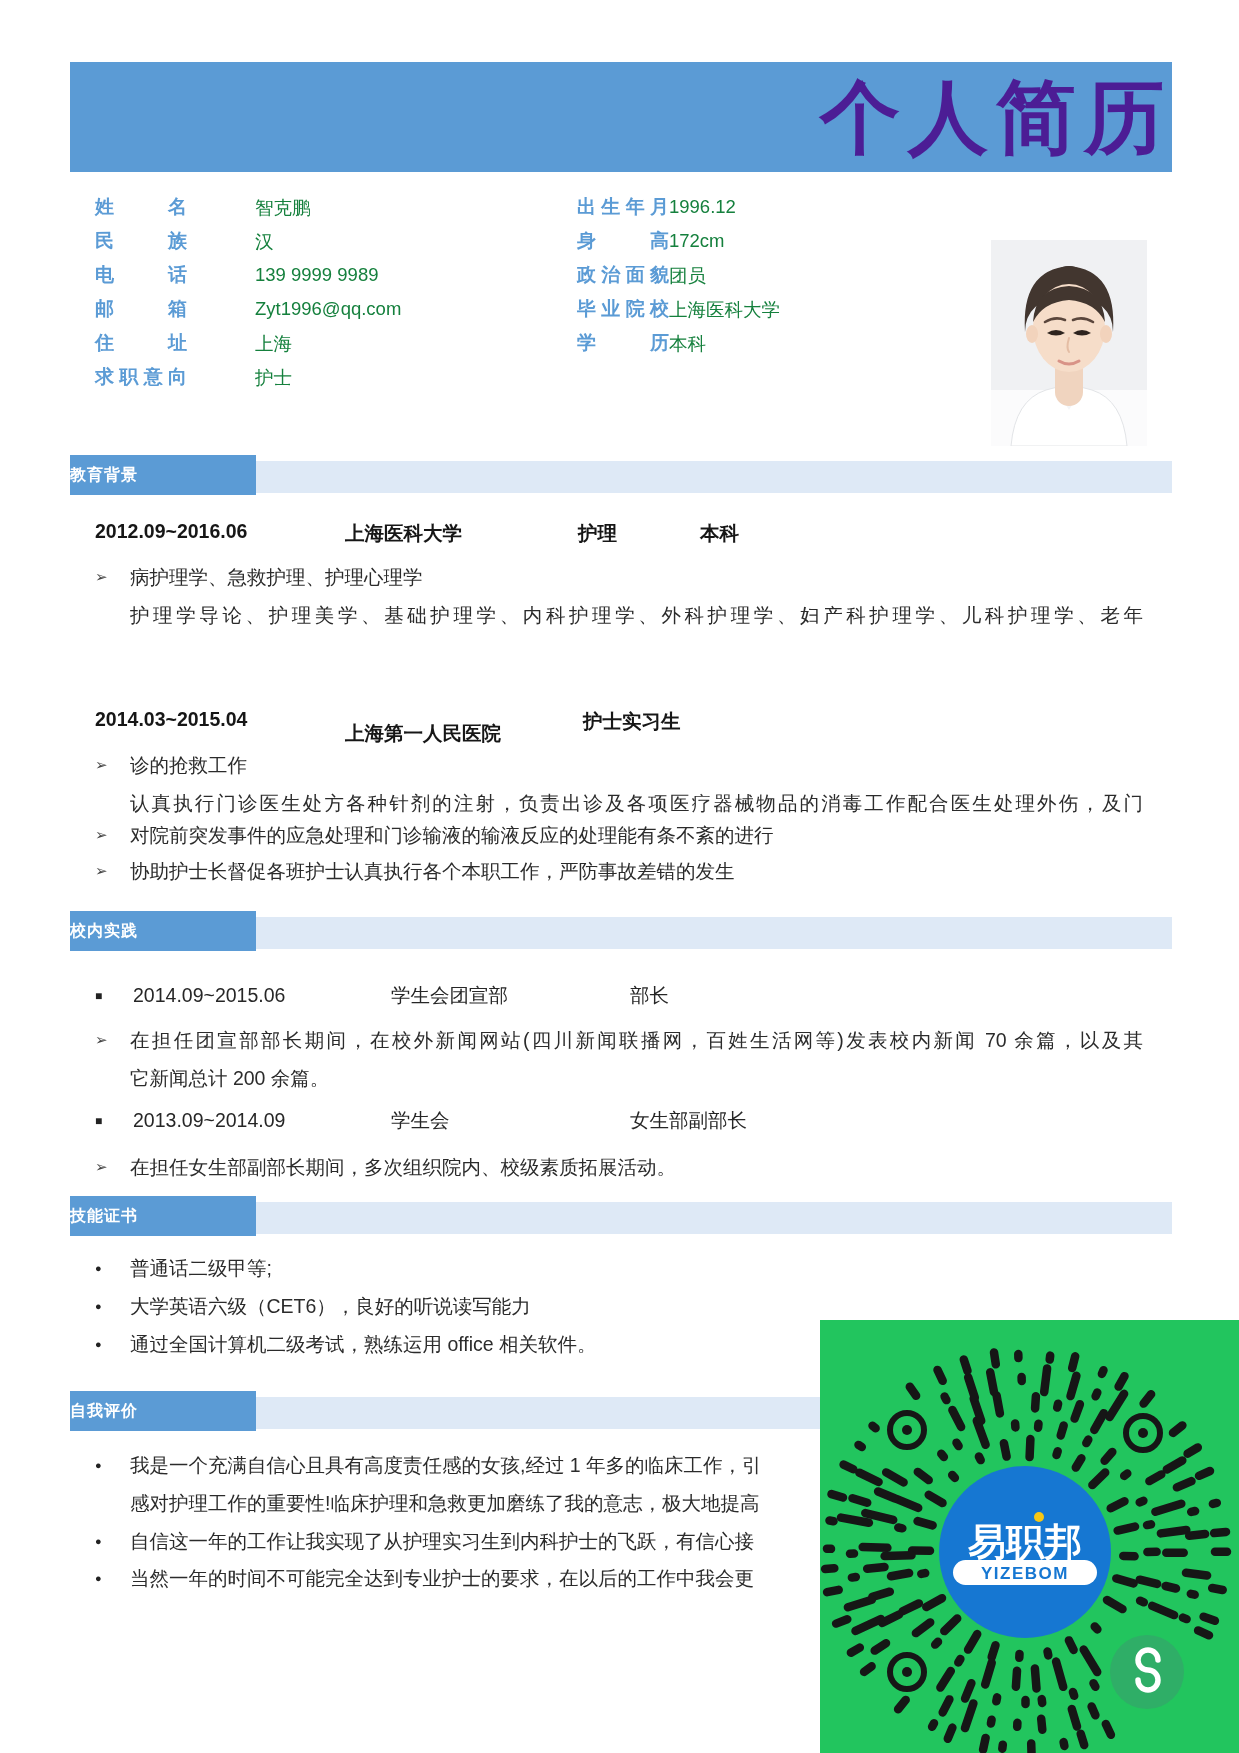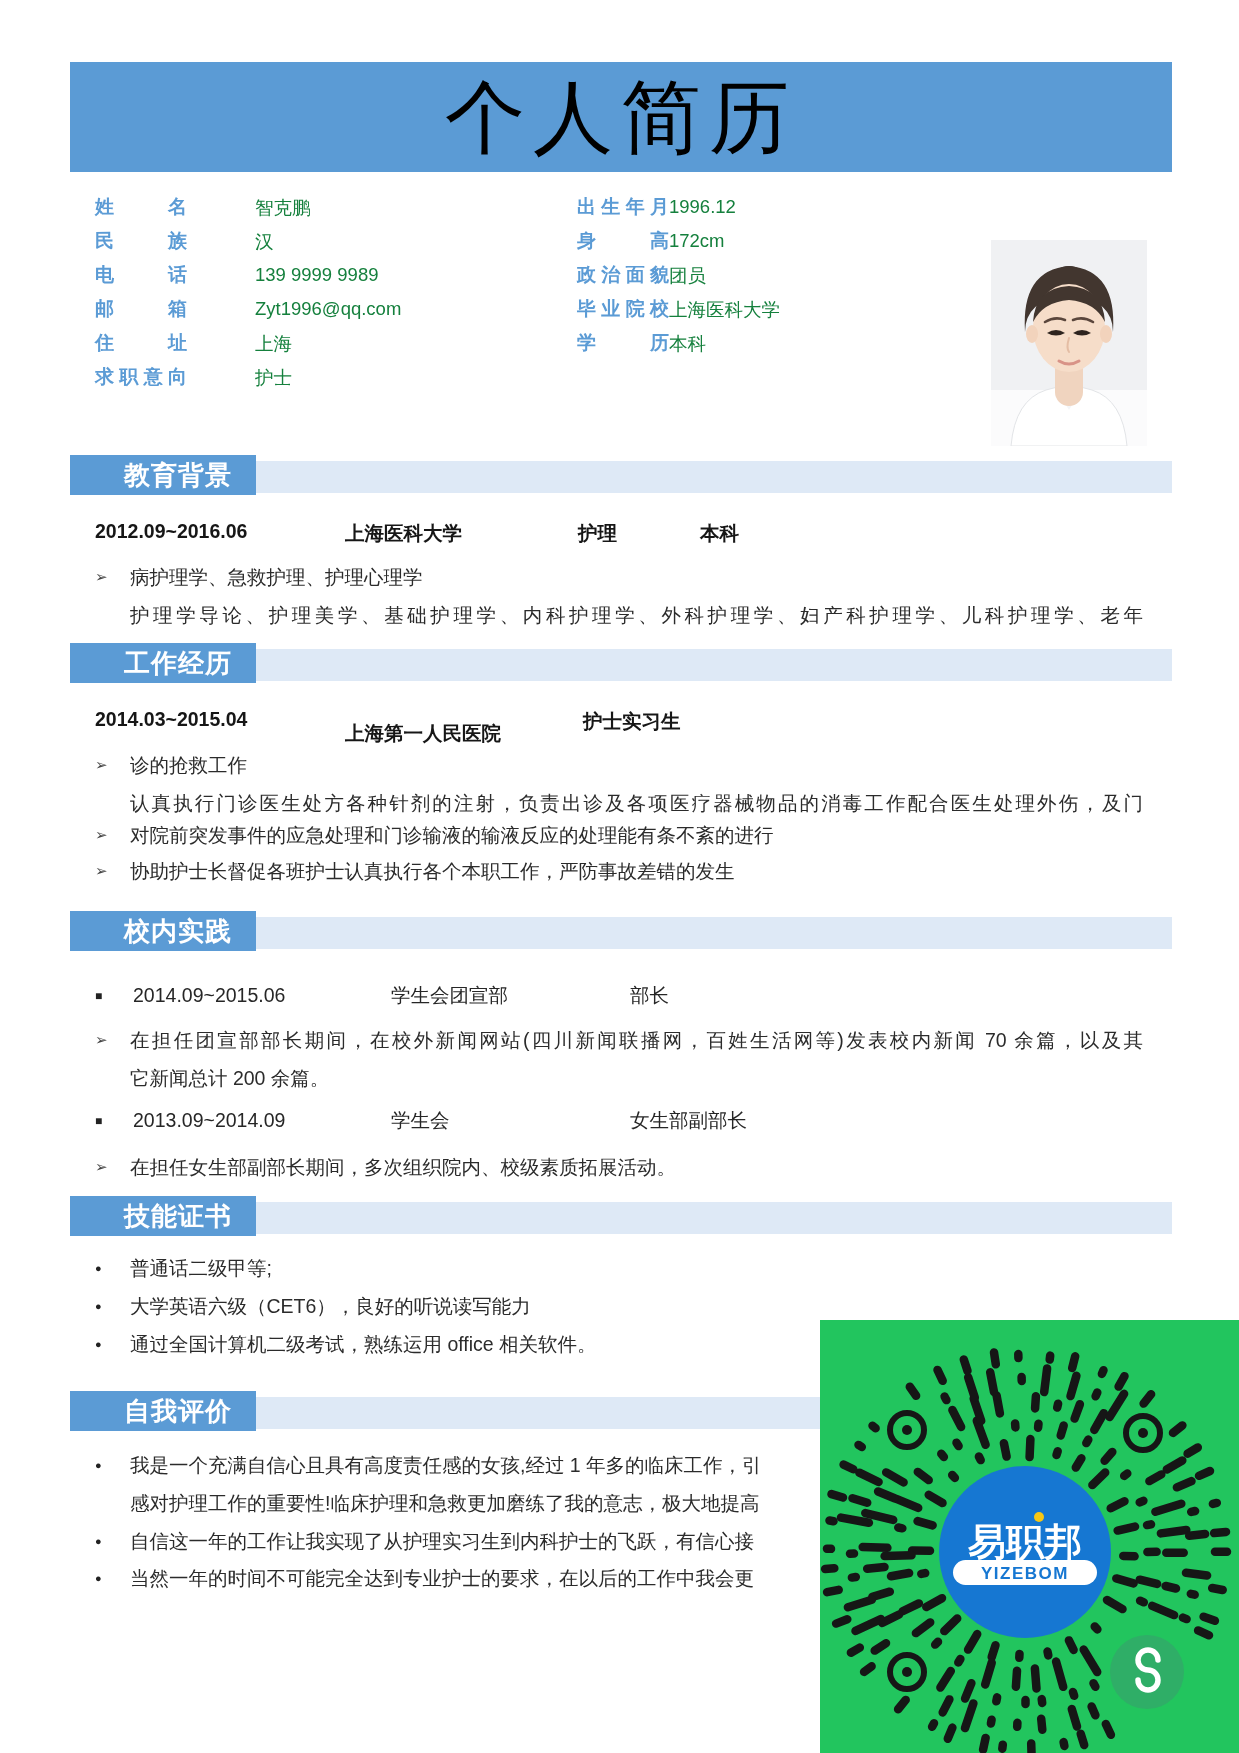--- a/index.html
+++ b/index.html
@@ -1,36 +1,36 @@
 <!DOCTYPE html>
 <html><head>
 <meta charset="utf-8">
 <style>
   html,body{margin:0;padding:0;background:#ffffff;}
   .page{position:relative;width:1239px;height:1753px;background:#fff;overflow:hidden;
         font-family:"Liberation Sans",sans-serif;color:#2b2b2b;}
   
   .band{position:absolute;left:70px;top:62px;width:1102px;height:110px;background:#5B9BD5;}
-  .band .t{margin:0;text-align:center;line-height:112px;font-size:80px;font-weight:400;
-           color:#000000;letter-spacing:8px;}
+  .band .t{margin:0;text-align:right;line-height:112px;font-size:80px;font-weight:700;
+           color:#4c1d95;letter-spacing:8px;}
   
   .prow{position:absolute;height:30px;display:flex;align-items:center;}
   .plabel{display:inline-block;width:92px;color:#5B9BD5;font-weight:700;font-size:19px;
           text-align:justify;text-align-last:justify;}
   .pvalue{font-size:18.5px;color:#15803d;}
   .lcol .plabel{margin-right:68px;}
   .rcol .plabel{}
   
   .photo{position:absolute;left:991px;top:240px;width:156px;height:206px;overflow:hidden;}
   
   .sec{position:absolute;left:70px;width:1102px;height:40px;}
   .sec .bar{position:absolute;left:0;top:6px;width:100%;height:32px;background:#DEE9F6;}
   .sec .box{position:absolute;left:0;top:0;width:186px;height:40px;background:#5B9BD5;
-            color:#fff;font-size:26px;font-weight:600;line-height:40px;
-            padding-left:30px;box-sizing:border-box;letter-spacing:1px;text-align:center;}
+            color:#fff;font-size:16px;font-weight:600;line-height:40px;
+            box-sizing:border-box;letter-spacing:1px;}
   
   .entry{position:absolute;left:95px;display:flex;font-weight:700;font-size:19.5px;color:#161616;}
   .entry .c1{width:250px;} .entry .c2{width:233px;} .entry .c3{width:122px;}
   .entry.work .c2{width:238px;margin-top:12px;}
   
   .sqrow{position:absolute;left:95px;display:flex;font-size:19.5px;color:#262626;align-items:center;}
   .sqrow .sq{width:38px;font-size:12px;color:#222;}
   .sqrow .c1{width:258px;} .sqrow .c2{width:239px;}
   
   .blt{position:absolute;left:95px;display:flex;align-items:flex-start;}
@@ -137,24 +137,20 @@
     <span>本科</span>
   </div>
   <div class="blt" style="top:558px">
     <span class="mk">➢</span>
     <div class="btxt">
       <span class="ln">病护理学、急救护理、护理心理学</span>
       <span class="ln j">护理学导论、护理美学、基础护理学、内科护理学、外科护理学、妇产科护理学、儿科护理学、老年</span>
     </div>
   </div>
 
-  <div class="sec" style="top:643px">
-    <div class="bar"></div>
-    <div class="box">工作经历</div>
-  </div>
   <div class="entry work" style="top:708px">
     <span class="c1">2014.03~2015.04</span>
     <span class="c2">上海第一人民医院</span>
     <span>护士实习生</span>
   </div>
   <div class="blt" style="top:746px">
     <span class="mk">➢</span>
     <div class="btxt">
       <span class="ln">诊的抢救工作</span>
       <span class="ln j">认真执行门诊医生处方各种针剂的注射，负责出诊及各项医疗器械物品的消毒工作配合医生处理外伤，及门</span>

